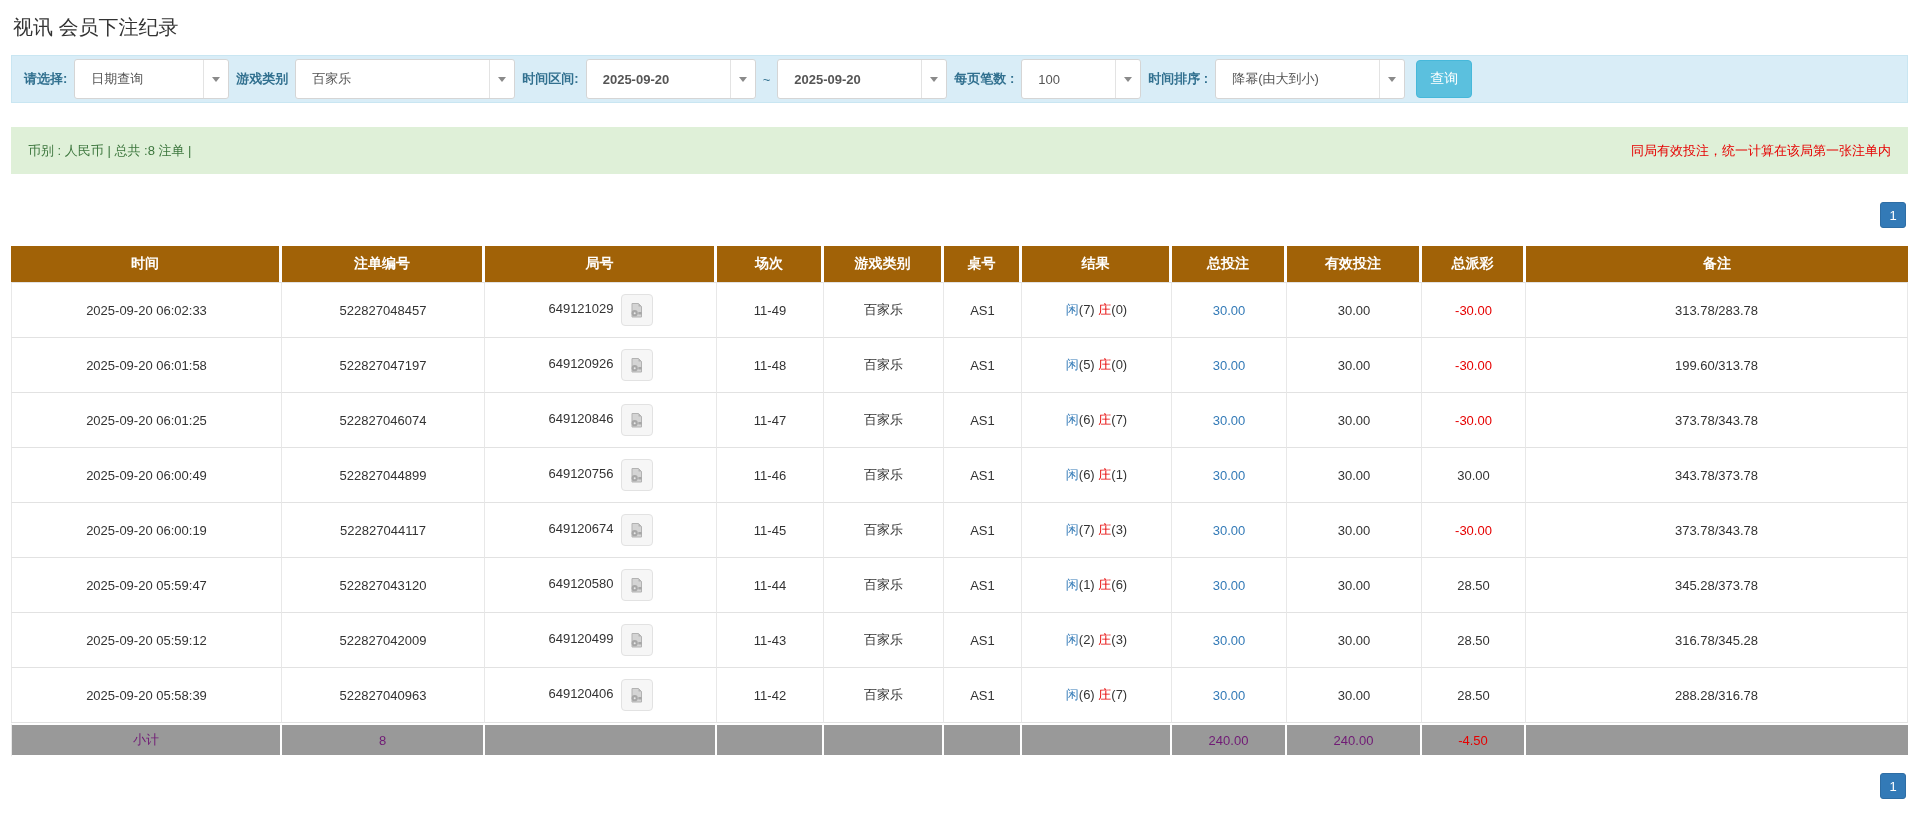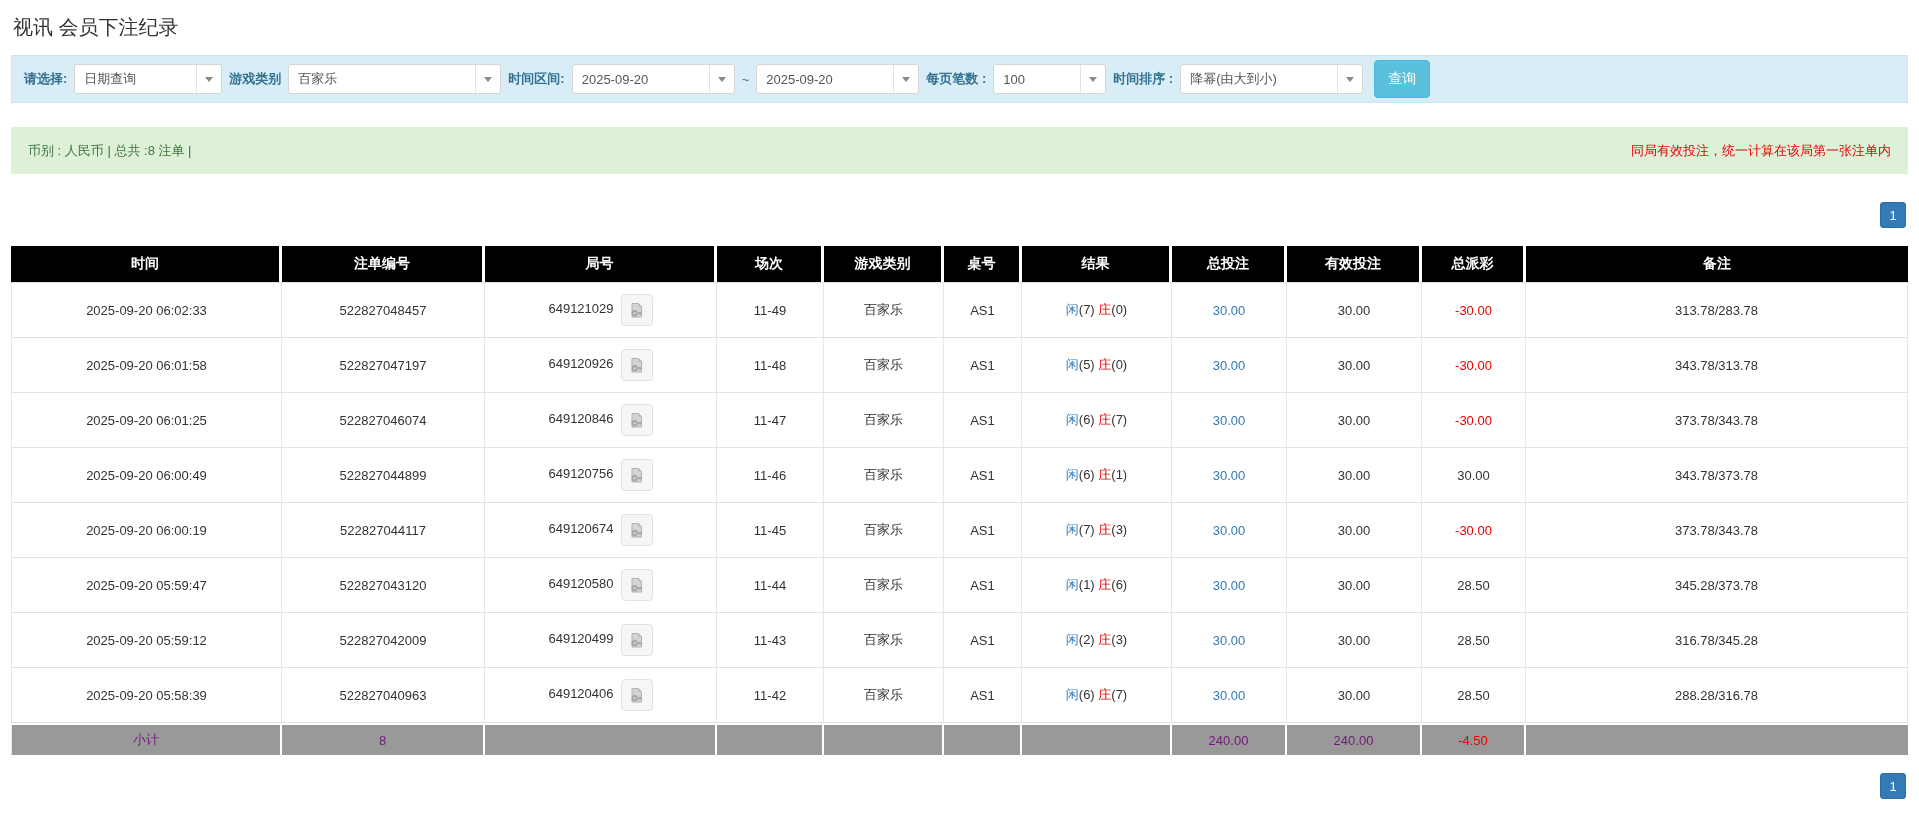--- a/index.html
+++ b/index.html
@@ -15,29 +15,30 @@
 
   
   .filter-bar {
     background: #d9edf7; border: 1px solid #c9e6f2; border-radius: 0;
     height: 48px; box-sizing: border-box;
     display: flex; align-items: center; gap: 7px; padding: 0 12px;
   }
   .filter-label { color: #31708f; font-weight: bold; font-size: 13px; white-space: nowrap; }
   .combo {
     display: flex; align-items: stretch; background: #fff;
-    border: 1px solid #d5d5d5; border-radius: 3px; height: 30px; box-sizing: border-box;
+    border: 1px solid #d5d5d5; border-radius: 3px; height: 40px; box-sizing: border-box;
     cursor: pointer;
+    padding-left: 7px;
   }
   .combo-text { padding: 0 9px; font-size: 13px; color: #555; display: flex; align-items: center; white-space: nowrap; }
   .combo-arrow { width: 24px; border-left: 1px solid #e3e3e3; display: flex; align-items: center; justify-content: center; }
   .caret { width: 0; height: 0; border-left: 4px solid transparent; border-right: 4px solid transparent; border-top: 5px solid #8a8a8a; }
   .w-select .combo-text { width: 103px; }
   .w-game .combo-text   { width: 168px; }
-  .w-date .combo-text   { width: 118px; }
+  .w-date .combo-text   { width: 118px; font-weight: bold; }
   .w-per .combo-text    { width: 68px; }
   .w-sort .combo-text   { width: 138px; }
   .tilde { color: #31708f; font-size: 13px; }
   .search-btn {
     background: #5bc0de; border: 1px solid #46b8da; color: #fff;
     height: 38px; padding: 0 13px; border-radius: 4px; font-size: 14px;
     margin-left: 4px; cursor: pointer; font-family: inherit;
   }
 
   
@@ -55,21 +56,21 @@
   .page-btn {
     min-width: 26px; height: 26px; box-sizing: border-box;
     background: #337ab7; border: 1px solid #2e6da4; border-radius: 3px;
     color: #fff; font-size: 13px; display: flex; align-items: center; justify-content: center;
     cursor: pointer; font-family: inherit;
   }
 
   
   table { border-collapse: separate; border-spacing: 0; width: 1897px; table-layout: fixed; }
   thead th {
-    background: #000000; color: #fff; font-size: 14px; font-weight: bold;
+    background: #a16207; color: #fff; font-size: 14px; font-weight: bold;
     height: 36px; border-right: 3px solid #fff; padding: 0;
   }
   thead th:last-child { border-right: none; }
   tbody td {
     background: #fff; height: 54px; text-align: center; font-size: 13px; color: #333;
     border-right: 1px solid #e8e8e8; border-bottom: 1px solid #e2e2e2; padding: 0 4px;
     overflow: hidden;
   }
   tbody tr:first-child td { border-top: 1px solid #e2e2e2; }
   tbody td:first-child, tfoot td:first-child { border-left: 1px solid #e8e8e8; }
@@ -235,21 +236,21 @@
     <td>AS1</td>
     <td>
       <span class="xian">闲</span><span>(5)</span>
       <span class="zhuang">庄</span><span>(0)</span>
     </td>
     <td>
       <a class="link-blue">30.00</a>
     </td>
     <td>30.00</td>
     <td class="payout neg">-30.00</td>
-    <td>343.78/313.78</td>
+    <td>199.60/313.78</td>
   </tr>
         <tr>
     <td>2025-09-20 06:01:25</td>
     <td>522827046074</td>
     <td>
       <span>649120846</span><span class="video-btn">
         <svg width="17" height="17" viewBox="0 0 17 17">
           <path d="M4 1.5h6.5l3 3v10.5H4z" fill="#d4d4d4" stroke="#b2b2b2" stroke-width="1"></path>
           <path d="M10.5 1.5v3h3z" fill="#b2b2b2"></path>
           <circle cx="6.7" cy="11.2" r="3.1" fill="#a7a7a7"></circle>

